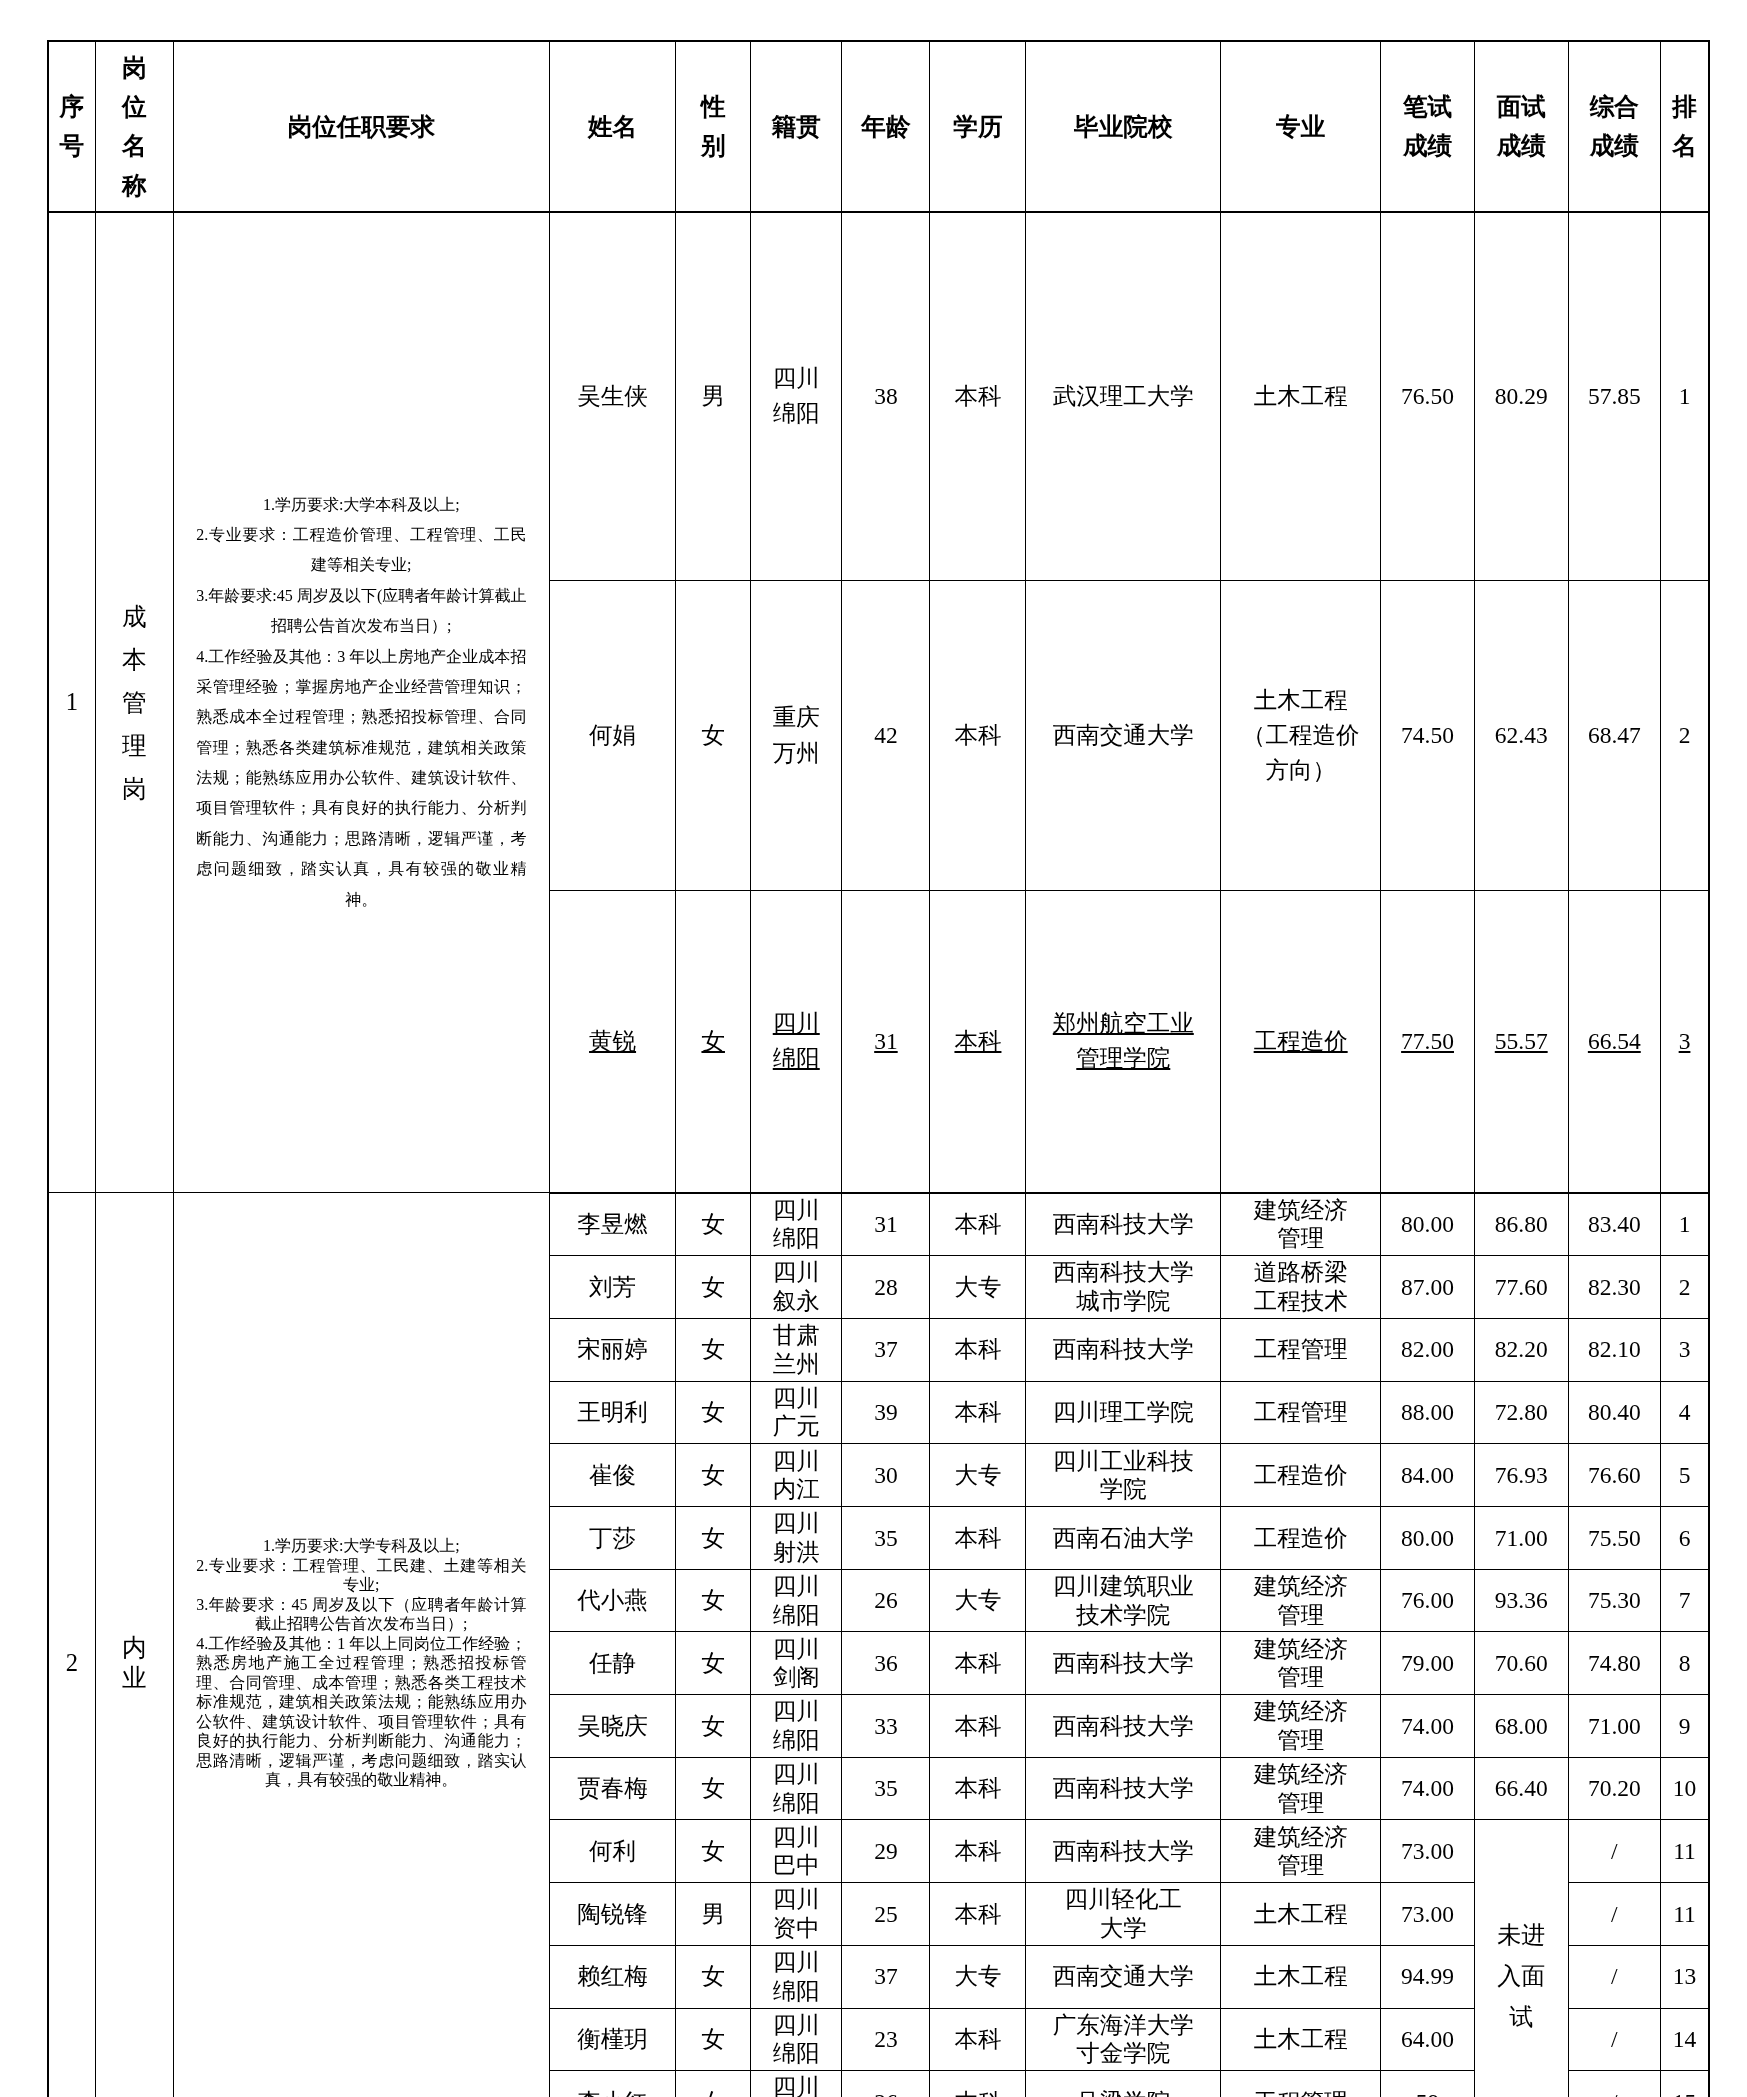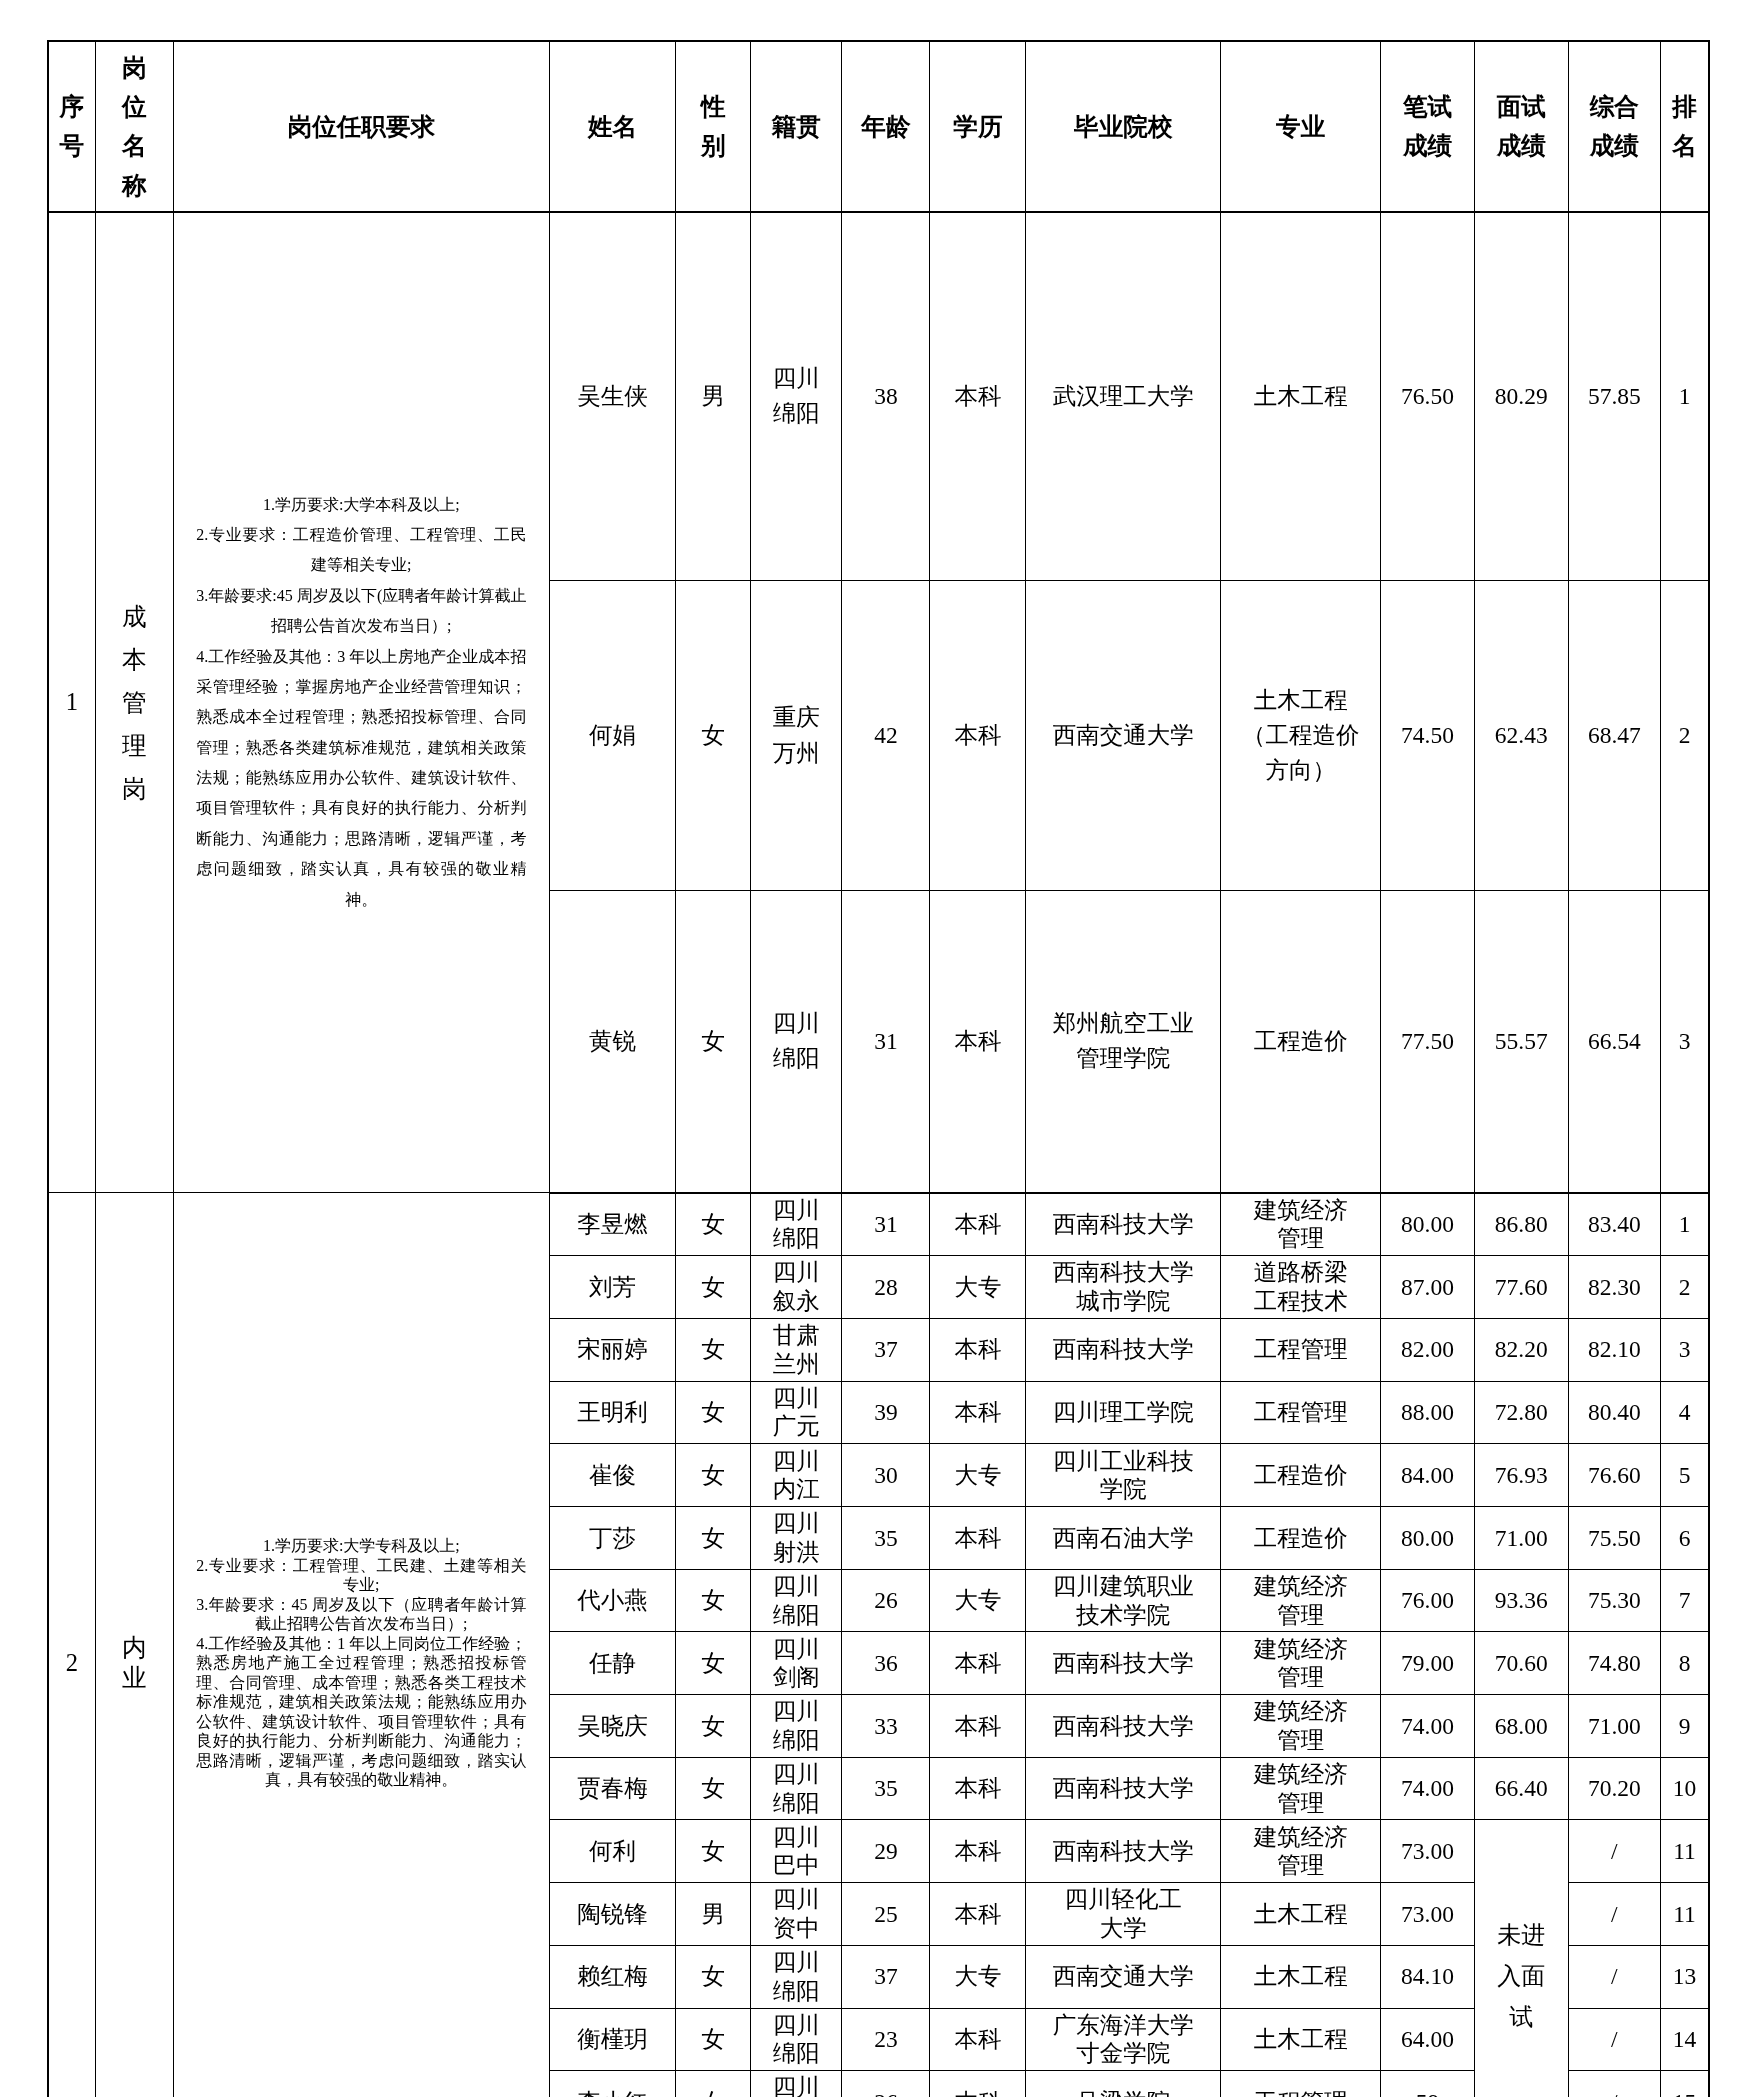--- a/index.html
+++ b/index.html
@@ -147,21 +147,21 @@
           <td>本科</td>
           <td>西南交通大学</td>
           <td>土木工程
 （工程造价
 方向）</td>
           <td>74.50</td>
           <td>62.43</td>
           <td>68.47</td>
           <td>2</td>
         </tr>
-        <tr class="group-end" style="height: 302px;">
+        <tr class="group-end" style="height: 302px; text-decoration: underline;">
           <td>黄锐</td>
           <td>女</td>
           <td>四川
 绵阳</td>
           <td>31</td>
           <td>本科</td>
           <td>郑州航空工业
 管理学院</td>
           <td>工程造价</td>
           <td>77.50</td>
@@ -356,21 +356,21 @@
         </tr>
         <tr class="compact" style="height: 56px;">
           <td>赖红梅</td>
           <td>女</td>
           <td>四川
 绵阳</td>
           <td>37</td>
           <td>大专</td>
           <td>西南交通大学</td>
           <td>土木工程</td>
-          <td>84.10</td>
+          <td>94.99</td>
           <td>/</td>
           <td>13</td>
         </tr>
         <tr class="compact" style="height: 56px;">
           <td>衡槿玥</td>
           <td>女</td>
           <td>四川
 绵阳</td>
           <td>23</td>
           <td>本科</td>

